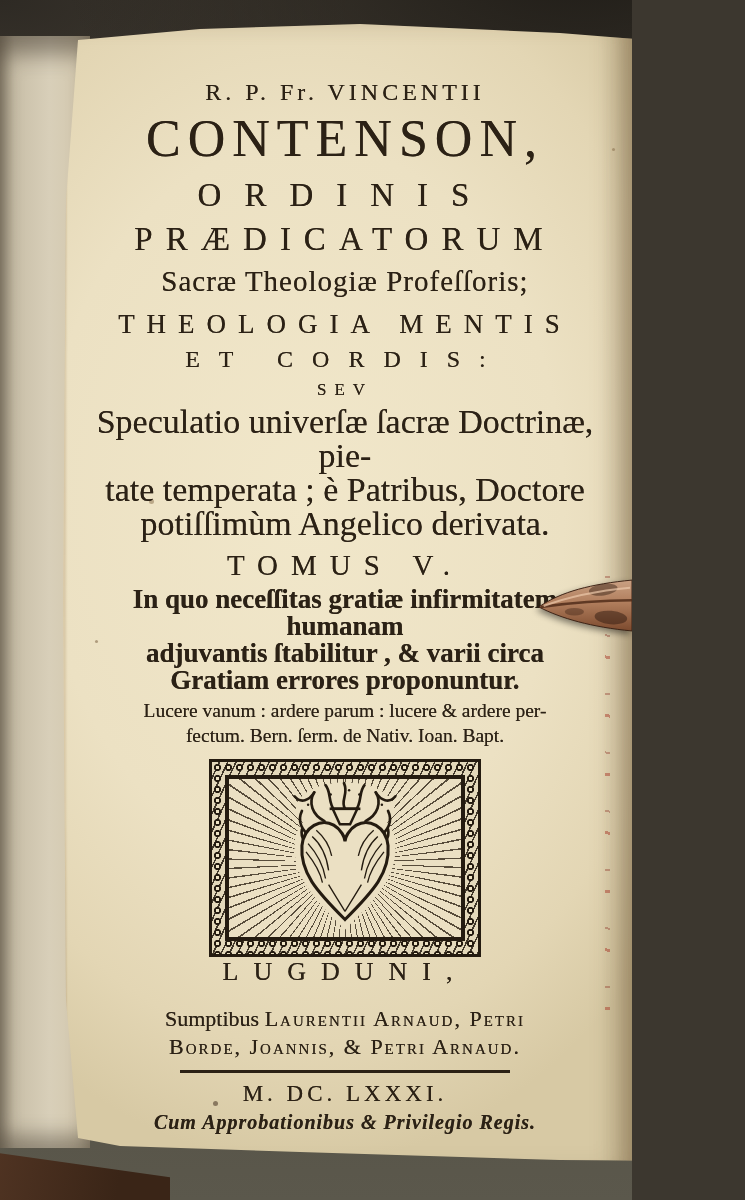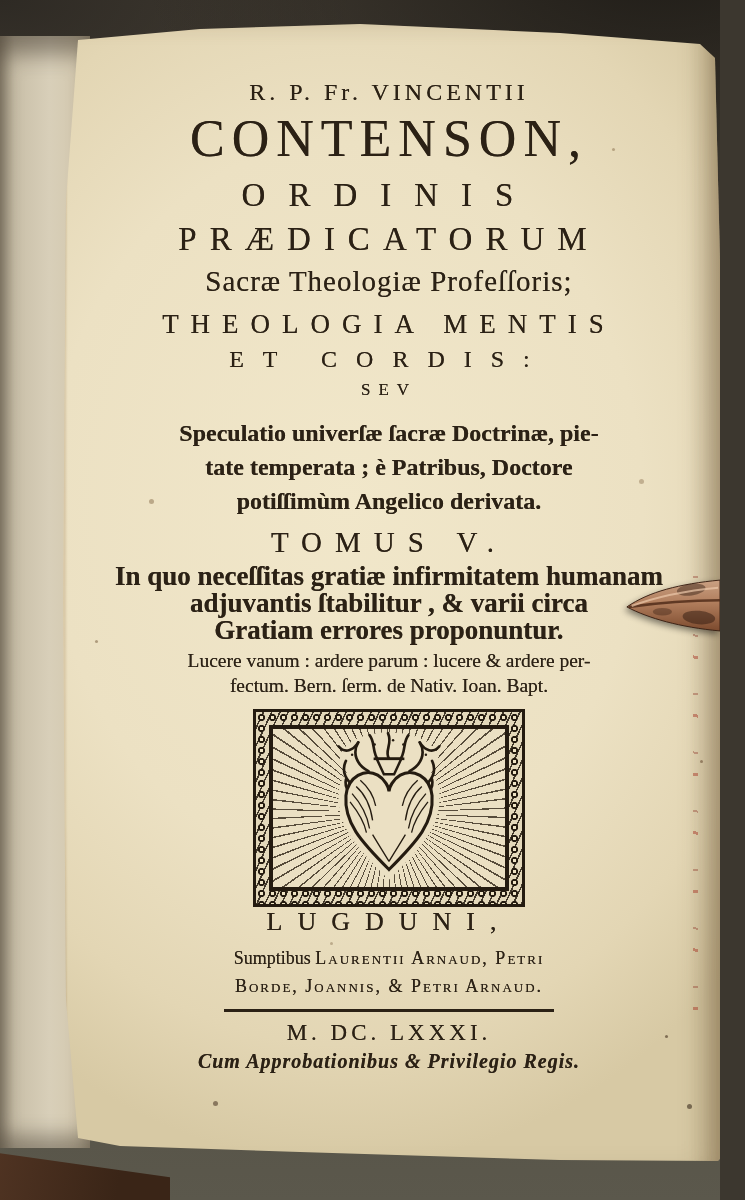--- a/index.html
+++ b/index.html
@@ -1,16 +1,16 @@
 <!DOCTYPE html>
 <html><head>
 <meta charset="utf-8">
 <style>
   html,body{margin:0;padding:0;background:#3c372f;}
-  .stage{position:relative;width:720px;height:1200px;overflow:hidden;
+  .stage{position:relative;width:632px;height:1200px;overflow:hidden;
          font-family:"Liberation Serif","DejaVu Serif",serif;}
   .backdrop{position:absolute;inset:0;z-index:0;
     background:
       radial-gradient(900px 520px at 92% -4%, #1f1c17 0%, rgba(31,28,23,0) 58%),
       radial-gradient(700px 300px at 0% 0%, #2e2a24 0%, rgba(46,42,36,0) 50%),
       linear-gradient(180deg,#413b32 0%,#474138 38%,#504c40 72%,#5b584c 100%);}
   .cover-sliver{position:absolute;left:0;bottom:0;width:170px;height:60px;z-index:1;
     background:linear-gradient(100deg,#4f3322 0%,#3a2517 70%);
     clip-path:polygon(0 22%,100% 62%,100% 100%,0 100%);}
   .flyleaf{position:absolute;left:0;top:36px;width:90px;height:1112px;z-index:1;
@@ -38,37 +38,37 @@
   .text-col{position:absolute;left:82px;right:24px;top:0;text-align:center;
     color:#2b2115;line-height:1.18;text-shadow:0 0 .6px rgba(43,33,21,.75);}
   .l-author{font-size:24px;letter-spacing:4px;margin-top:78px;}
   .l-surname{font-size:52px;letter-spacing:7px;margin-top:2px;}
   .l-ordinis{font-size:33px;letter-spacing:23px;margin-top:6px;}
   .l-praedicatorum{font-size:33px;letter-spacing:13px;margin-top:5px;}
   .l-professor{font-size:29px;letter-spacing:1px;margin-top:5px;}
   .l-title1{font-size:27px;letter-spacing:12px;margin-top:11px;}
   .l-title2{font-size:24px;letter-spacing:19px;margin-top:4px;}
   .l-seu{font-size:17px;letter-spacing:8px;margin-top:7px;}
-  .subtitle{font-size:24px;line-height:34px;margin-top:16px;font-weight:bold;}
+  .subtitle{font-size:34px;line-height:34px;margin-top:5px;}
   .l-tomus{font-size:29px;letter-spacing:13px;margin-top:7px;}
   .argument{font-size:27px;line-height:27px;font-weight:bold;margin-top:4px;}
   .epigraph{font-size:19.5px;line-height:25px;margin-top:4px;}
   .epigraph .cite{}
   .device{box-sizing:border-box;width:272px;margin:11px auto 0;border:3px solid #241b10;background:#e3d8ba;}
   .device-band{box-sizing:border-box;padding:11px;background-color:#e3d8ba;
     background-image:
       radial-gradient(circle at 5.5px 5.5px, #eee3c4 1.7px, #241b10 2px, #241b10 3.4px, rgba(0,0,0,0) 3.8px),
       repeating-linear-gradient(115deg, rgba(36,27,16,0) 0 6px, rgba(36,27,16,.85) 6px 7.5px);
     background-size:11px 11px, auto;}
   .device-inner{box-sizing:border-box;border:4px solid #241b10;margin:2px;height:166px;position:relative;
     background-color:#ebe0c3;
     background-image:repeating-conic-gradient(from 0deg at 50% 53%, rgba(45,34,20,.78) 0deg 0.75deg, rgba(0,0,0,0) 0.75deg 4.6deg);}
   .heart-svg{position:absolute;left:50%;top:50%;transform:translate(-50%,-52%);width:164px;height:154px;}
   .l-city{font-size:26px;letter-spacing:15px;}
-  .pub{font-size:18px;line-height:28px;margin-top:6px;}
+  .pub{font-size:22px;line-height:28px;margin-top:17px;}
   .pub .names{font-variant:small-caps;letter-spacing:2px;}
   .rule{width:330px;height:3px;background:#2b2115;margin:9px auto 7px;}
   .l-year{font-size:23px;letter-spacing:4px;}
   .l-privilege{font-size:20px;font-style:italic;font-weight:bold;letter-spacing:1px;margin-top:4px;}
   .clip-svg{position:absolute;right:0;top:556px;width:96px;height:100px;z-index:3;
     filter:drop-shadow(-2px 3px 3px rgba(0,0,0,.45));}
 </style>
 </head>
 <body>
 

